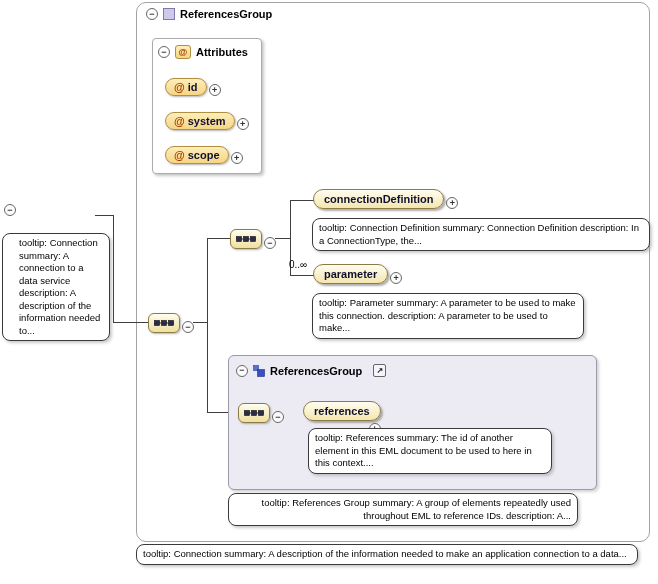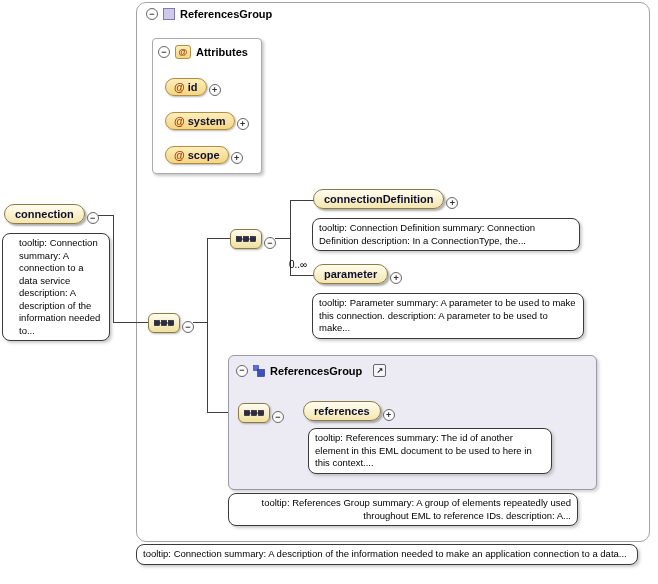--- a/index.html
+++ b/index.html
@@ -111,21 +111,20 @@
   <div class="line vline" style="left:207px; top:238px; height:175px;"></div>
   <div class="line hline" style="left:207px; top:238px; width:24px;"></div>
   <div class="line hline" style="left:275px; top:238px; width:16px;"></div>
   <div class="line vline" style="left:290px; top:200px; height:76px;"></div>
   <div class="line hline" style="left:290px; top:200px; width:24px;"></div>
   <div class="line hline" style="left:290px; top:275px; width:24px;"></div>
   <div class="line hline" style="left:207px; top:412px; width:32px;"></div>
   <div class="line hline" style="left:283px; top:412px; width:21px;"></div>
 
   <div class="node-row" style="left:4px; top:204px;">
-    <span class="pill">connection</span>
     <span class="toggle">−</span>
   </div>
   <div class="tooltip" style="left:2px; top:233px; width:108px;padding-left:16px;">tooltip: Connection summary: A connection to a data service description: A description of the information needed to...</div>
 
   <div class="node-row" style="left:148px; top:313px;">
     <span class="comp">
       <svg width="20" height="12" viewBox="0 0 20 12" aria-hidden="true">
         <line x1="0" y1="6" x2="20" y2="6" stroke="#333" stroke-width="1"></line>
         <rect x="0.5" y="3.5" width="5" height="5" fill="#2b2b4e" stroke="#111" stroke-width="0.6"></rect>
         <rect x="7.5" y="3.5" width="5" height="5" fill="#2b2b4e" stroke="#111" stroke-width="0.6"></rect>
@@ -144,21 +143,21 @@
         <rect x="14.5" y="3.5" width="5" height="5" fill="#2b2b4e" stroke="#111" stroke-width="0.6"></rect>
       </svg>
     </span>
     <span class="toggle">−</span>
   </div>
 
   <div class="node-row" style="left:313px; top:189px;">
     <span class="pill">connectionDefinition</span>
     <span class="toggle">+</span>
   </div>
-  <div class="tooltip" style="left:312px; top:218px; width:268px;">tooltip: Connection Definition summary: Connection Definition description: In a ConnectionType, the...</div>
+  <div class="tooltip" style="left:312px; top:218px; width:338px;">tooltip: Connection Definition summary: Connection Definition description: In a ConnectionType, the...</div>
 
   <div class="card-label" style="left:289px; top:259px;">0..∞</div>
   <div class="node-row" style="left:313px; top:264px;">
     <span class="pill">parameter</span>
     <span class="toggle">+</span>
   </div>
   <div class="tooltip" style="left:312px; top:293px; width:272px;">tooltip: Parameter summary: A parameter to be used to make this connection. description: A parameter to be used to make...</div>
 
   <div class="group-box"></div>
   <div class="box-header" style="left:236px; top:364px;">
@@ -178,21 +177,21 @@
       <svg width="20" height="12" viewBox="0 0 20 12" aria-hidden="true">
         <line x1="0" y1="6" x2="20" y2="6" stroke="#333" stroke-width="1"></line>
         <rect x="0.5" y="3.5" width="5" height="5" fill="#2b2b4e" stroke="#111" stroke-width="0.6"></rect>
         <rect x="7.5" y="3.5" width="5" height="5" fill="#2b2b4e" stroke="#111" stroke-width="0.6"></rect>
         <rect x="14.5" y="3.5" width="5" height="5" fill="#2b2b4e" stroke="#111" stroke-width="0.6"></rect>
       </svg>
     </span>
     <span class="toggle">−</span>
   </div>
 
-  <div class="node-row" style="left:303px; top:401px;">
+  <div class="node-row" style="left:303px; top:401px;flex-direction:column;">
     <span class="pill">references</span>
     <span class="toggle">+</span>
   </div>
   <div class="tooltip" style="left:308px; top:428px; width:244px;">tooltip: References summary: The id of another element in this EML document to be used to here in this context....</div>
 
   <div class="tooltip" style="left:228px; top:493px; width:350px;text-align:right;">tooltip: References Group summary: A group of elements repeatedly used throughout EML to reference IDs. description: A...</div>
 
   <div class="tooltip" style="left:136px; top:544px; width:502px;">tooltip: Connection summary: A description of the information needed to make an application connection to a data...</div>
 
 </div>

